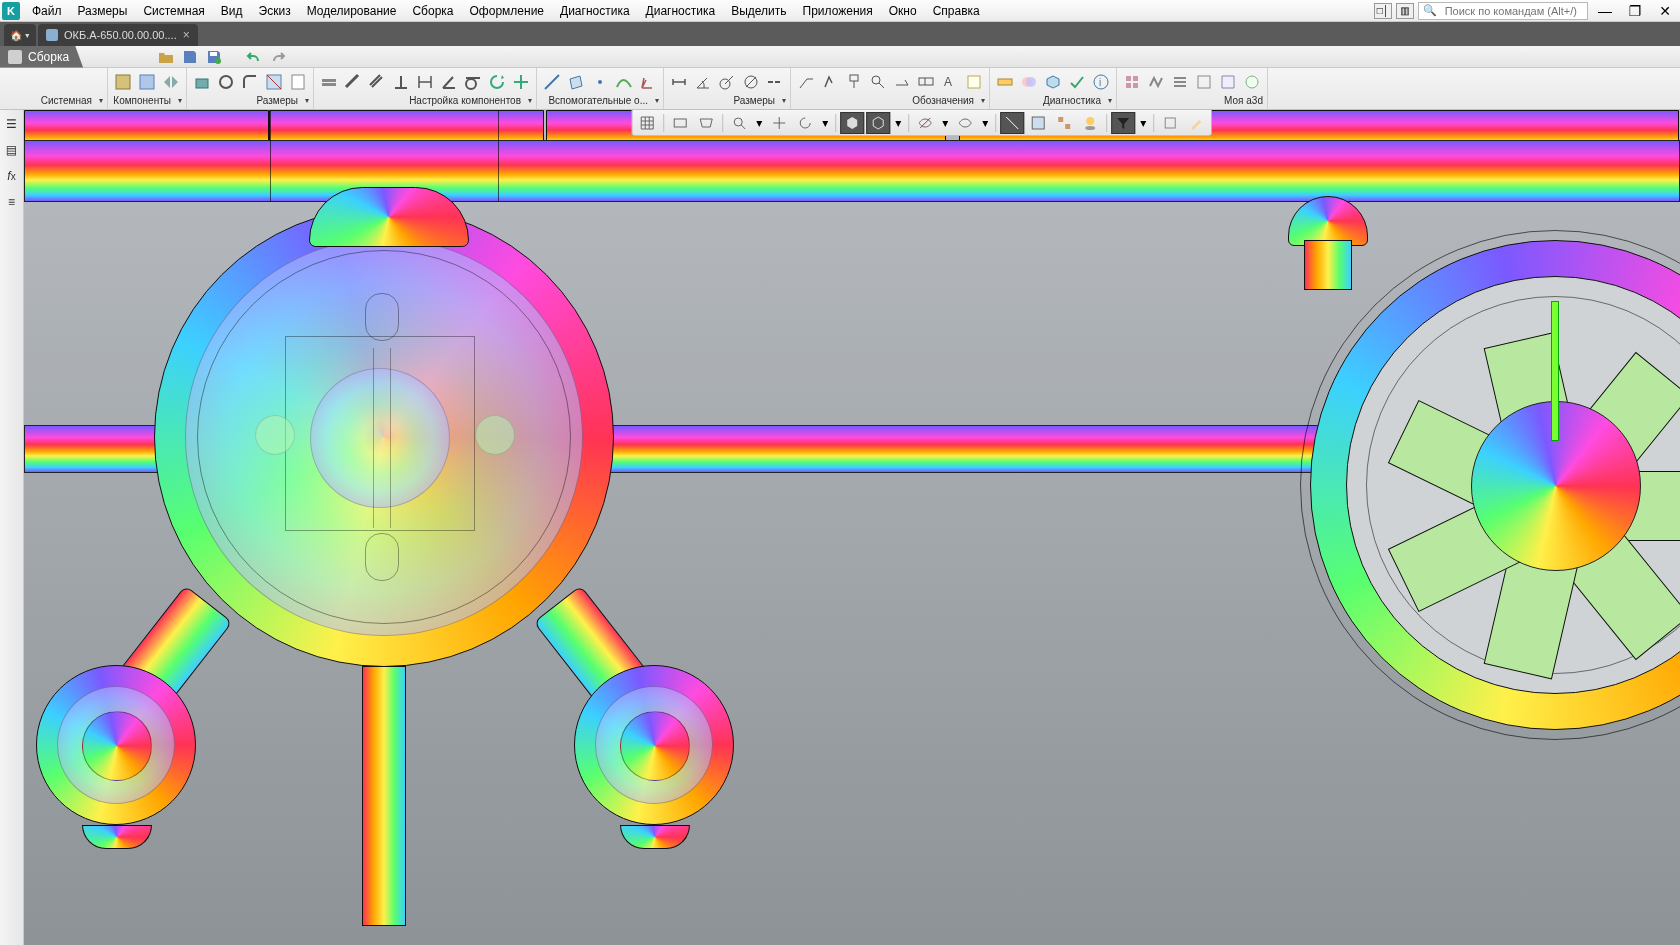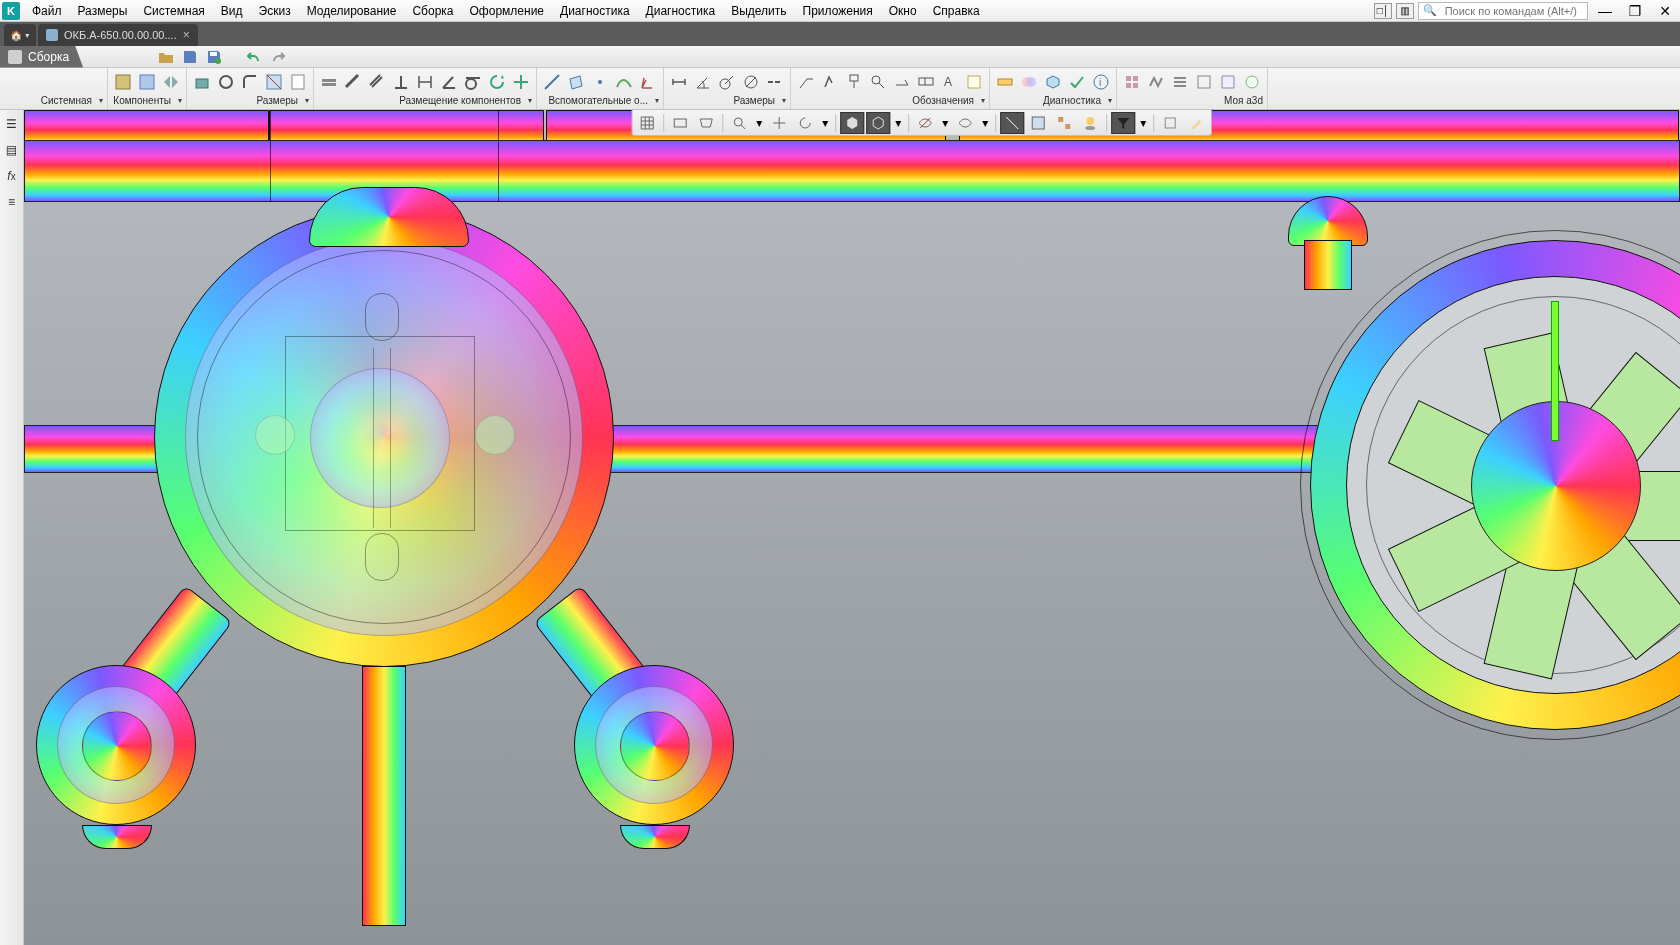--- a/index.html
+++ b/index.html
@@ -446,21 +446,21 @@
             <path d="M14 2l2 3-3 1z" fill="#3a7"></path>
           </svg>
         </div>
       <div class="ibtn">
           <svg viewBox="0 0 18 18">
             <path d="M9 2v14M2 9h14" stroke="#3a7" stroke-width="2"></path>
           </svg>
         </div>
     </div>
     <div class="label">
-        <span>Размещение компонентов</span>
+        <span>Настройка компонентов</span>
         <span class="mini-drop">▾</span>
       </div>
   </div>
 
   <div class="group">
     <div class="icons">
       <div class="ibtn">
           <svg viewBox="0 0 18 18">
             <line x1="2" y1="16" x2="16" y2="2" stroke="#47a" stroke-width="2"></line>
           </svg>

